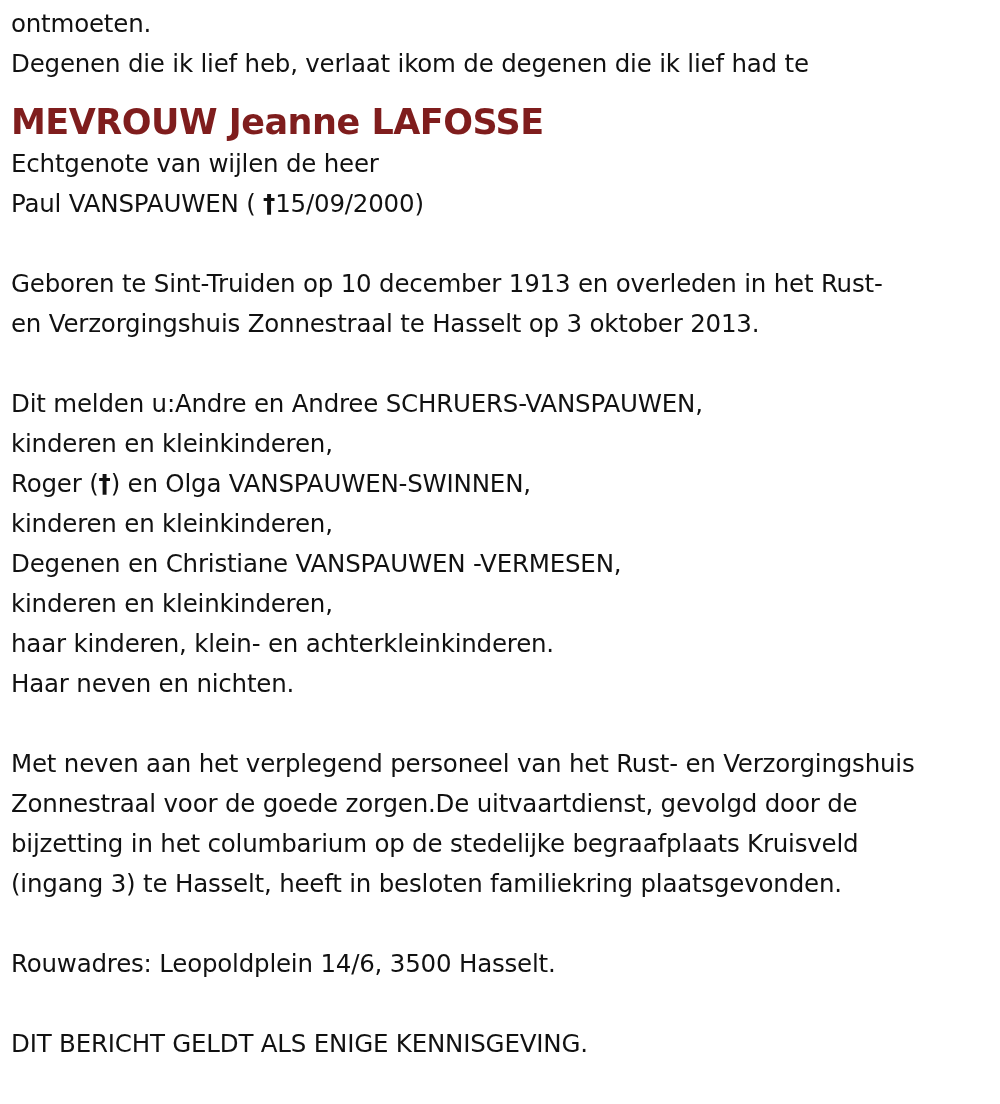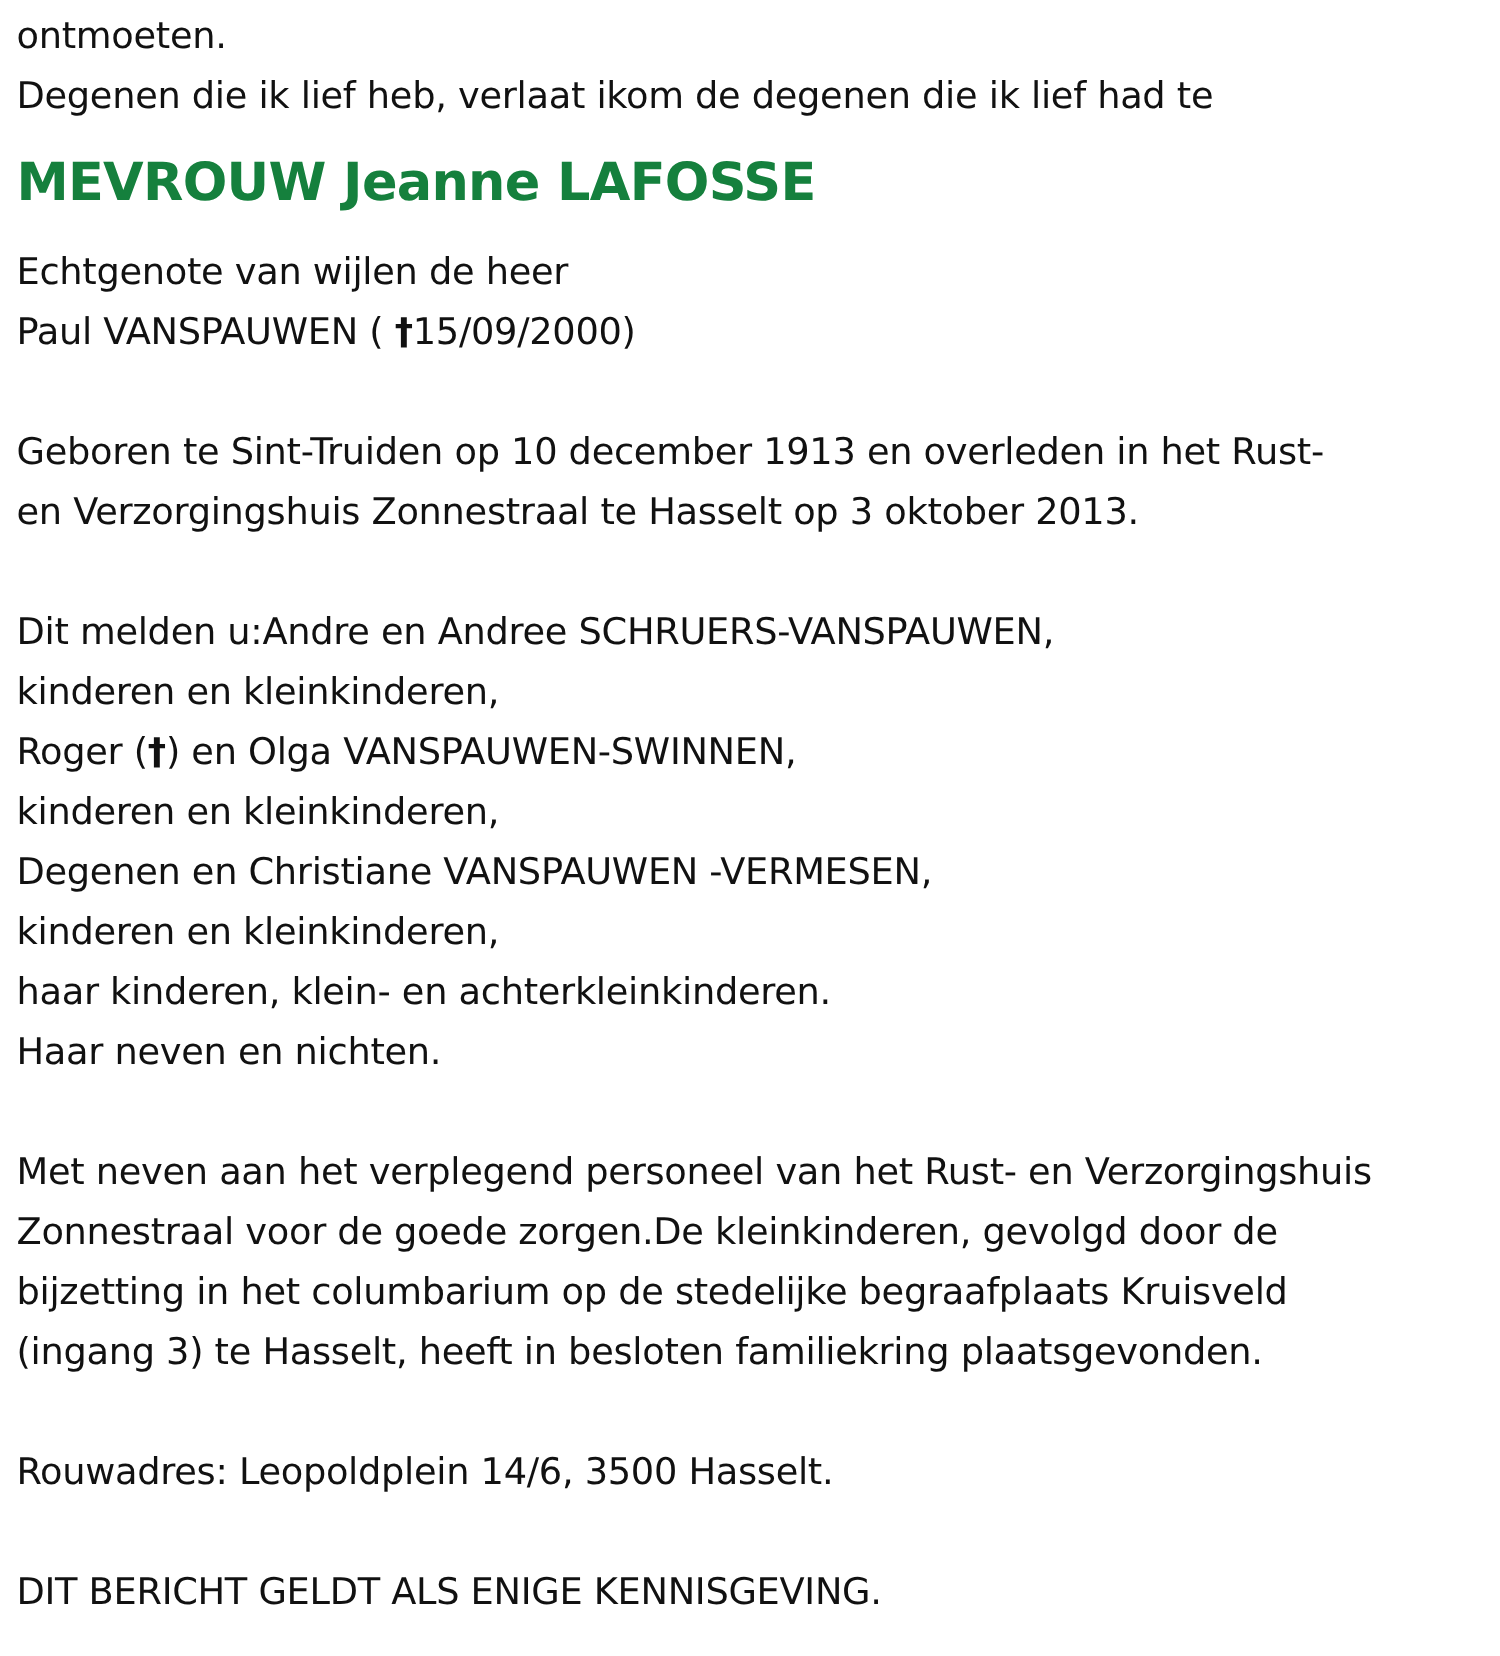--- a/index.html
+++ b/index.html
@@ -10,22 +10,22 @@
   }
   .page { padding: 4px 0 0 11px; }
   .line {
     font-size: 24.5px; line-height: 40px; white-space: nowrap;
     letter-spacing: -0.2px;
   }
   .gap { height: 40px; }
   .title {
     font-family: "DejaVu Sans", sans-serif;
     font-weight: bold; font-size: 35px; line-height: 44px;
-    margin-top: 16px; margin-bottom: 17px; letter-spacing: -0.5px;
-    color: #15803d;
+    margin-top: 16px; margin-bottom: 0; letter-spacing: -0.5px;
+    color: #7f1d1d;
   }
   .cross { font-weight: bold; }
 </style>
 </head>
 <body>
 
 <div class="page">
 
   <div>
     <div class="line">ontmoeten.</div>
@@ -56,21 +56,21 @@
     <div class="line">Degenen en Christiane VANSPAUWEN -VERMESEN,</div>
     <div class="line">kinderen en kleinkinderen,</div>
     <div class="line">haar kinderen, klein- en achterkleinkinderen.</div>
     <div class="line">Haar neven en nichten.</div>
   </div>
 
   <div class="gap"></div>
 
   <div>
     <div class="line">Met neven aan het verplegend personeel van het Rust- en Verzorgingshuis</div>
-    <div class="line">Zonnestraal voor de goede zorgen.De kleinkinderen, gevolgd door de</div>
+    <div class="line">Zonnestraal voor de goede zorgen.De uitvaartdienst, gevolgd door de</div>
     <div class="line">bijzetting in het columbarium op de stedelijke begraafplaats Kruisveld</div>
     <div class="line">(ingang 3) te Hasselt, heeft in besloten familiekring plaatsgevonden.</div>
   </div>
 
   <div class="gap"></div>
 
   <div class="line">Rouwadres: Leopoldplein 14/6, 3500 Hasselt.</div>
 
   <div class="gap"></div>
 

